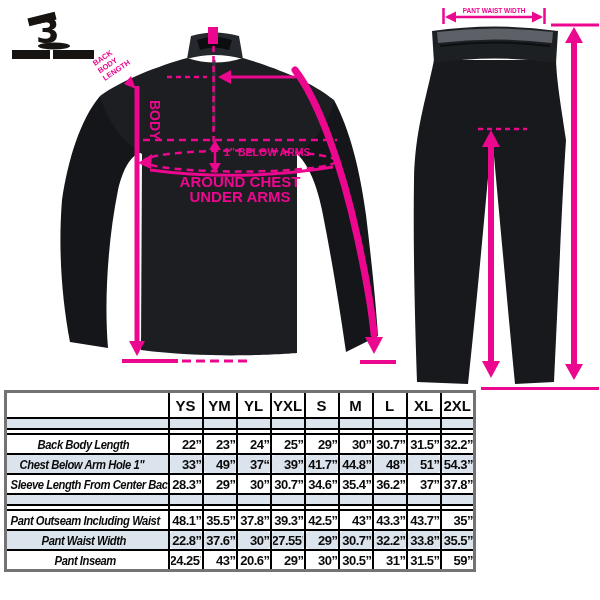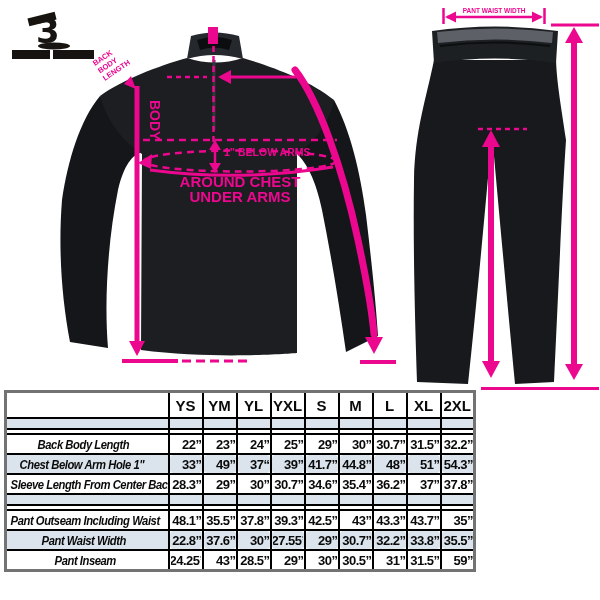--- a/index.html
+++ b/index.html
@@ -238,21 +238,21 @@
           <td class="val">29”</td>
           <td class="val">30.7”</td>
           <td class="val">32.2”</td>
           <td class="val">33.8”</td>
           <td class="val">35.5”</td>
         </tr>
         <tr class="row-white">
           <td class="lbl"><span class="condensed">Pant Inseam</span></td>
           <td class="val">24.25”</td>
           <td class="val">43”</td>
-          <td class="val">28.5”</td>
+          <td class="val">20.6”</td>
           <td class="val">29”</td>
           <td class="val">30”</td>
           <td class="val">30.5”</td>
           <td class="val">31”</td>
           <td class="val">31.5”</td>
           <td class="val">59”</td>
         </tr>
       </tbody>
   </table>
 </div>

